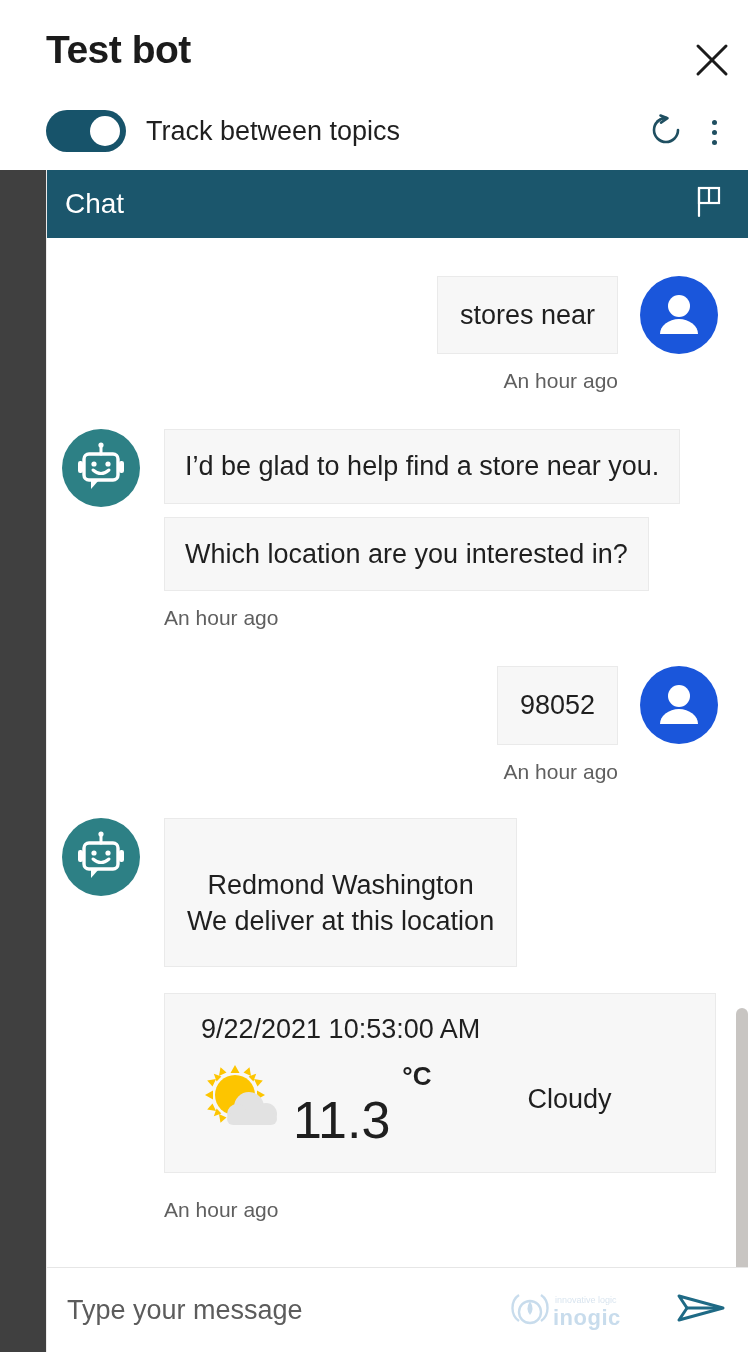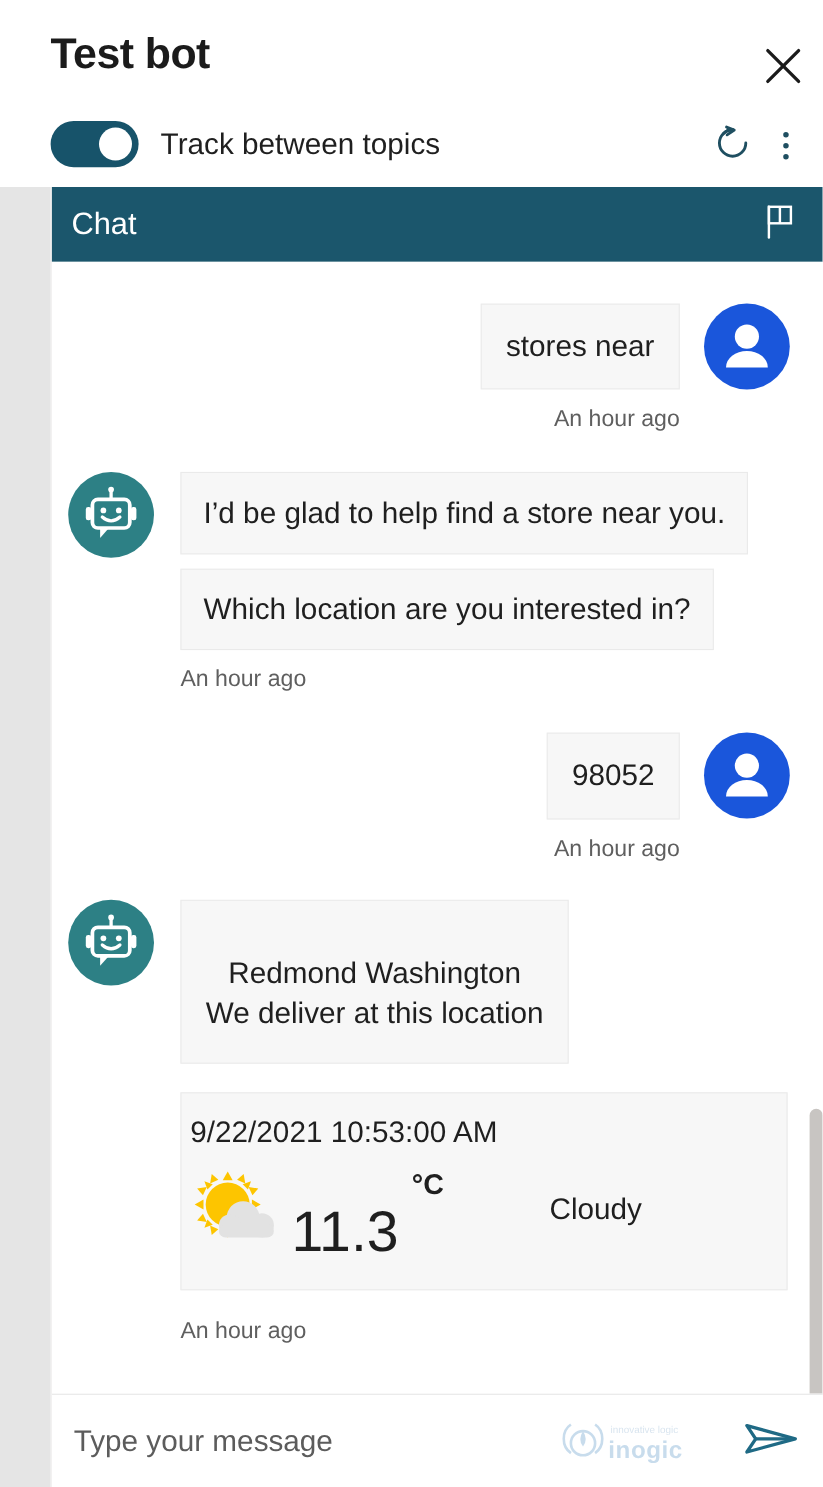--- a/index.html
+++ b/index.html
@@ -2,21 +2,21 @@
 <html><head>
 <meta charset="utf-8">
 <style>
   * { box-sizing: border-box; margin: 0; padding: 0; }
   html, body {
     width: 748px; height: 1352px;
     background: #ffffff;
     font-family: "Liberation Sans", sans-serif;
     overflow: hidden;
   }
-  #root { position: relative; width: 616px; height: 1352px; background: #e5e5e5; }
+  #root { position: relative; width: 616px; height: 1352px; background: #404040; }
 
   
   .win-header { position: absolute; left: 0; top: 0; width: 748px; height: 170px; background: #fff; }
   .win-title {
     position: absolute; left: 46px; top: 30px;
     font-size: 39px; font-weight: bold; color: #1b1b1b;
     letter-spacing: -0.5px; line-height: 1;
   }
   .close-btn {
     position: absolute; right: 12px; top: 36px;
@@ -86,21 +86,21 @@
     background: #f7f7f7; border: 1px solid #eaeaea;
     font-size: 27px; color: #1f1f1f; line-height: 1.35;
     padding: 18px 20px;
   }
   .bubble.user-bubble { padding: 20px 22px; }
   .ts { font-size: 21px; color: #5f5f5f; line-height: 1; }
 
   
   .weather-card {
     background: #f7f7f7; border: 1px solid #eaeaea;
-    width: 552px; padding: 22px 24px 26px 8px;
+    width: 552px; padding: 22px 24px 26px 36px;
   }
   .weather-date { font-size: 27px; color: #1f1f1f; line-height: 1; margin-bottom: 10px; }
   .weather-body { display: flex; align-items: center; }
   .weather-icon { width: 80px; height: 76px; flex: 0 0 auto; }
   .weather-temp { font-size: 52px; color: #1f1f1f; line-height: 1; margin-left: 12px; margin-top: 41px; }
   .weather-unit { font-size: 26px; font-weight: bold; color: #1f1f1f; margin-left: 12px; align-self: flex-start; margin-top: 8px; }
   .weather-cond { font-size: 27px; color: #1f1f1f; margin-left: 96px; }
 
   
   .composer {

